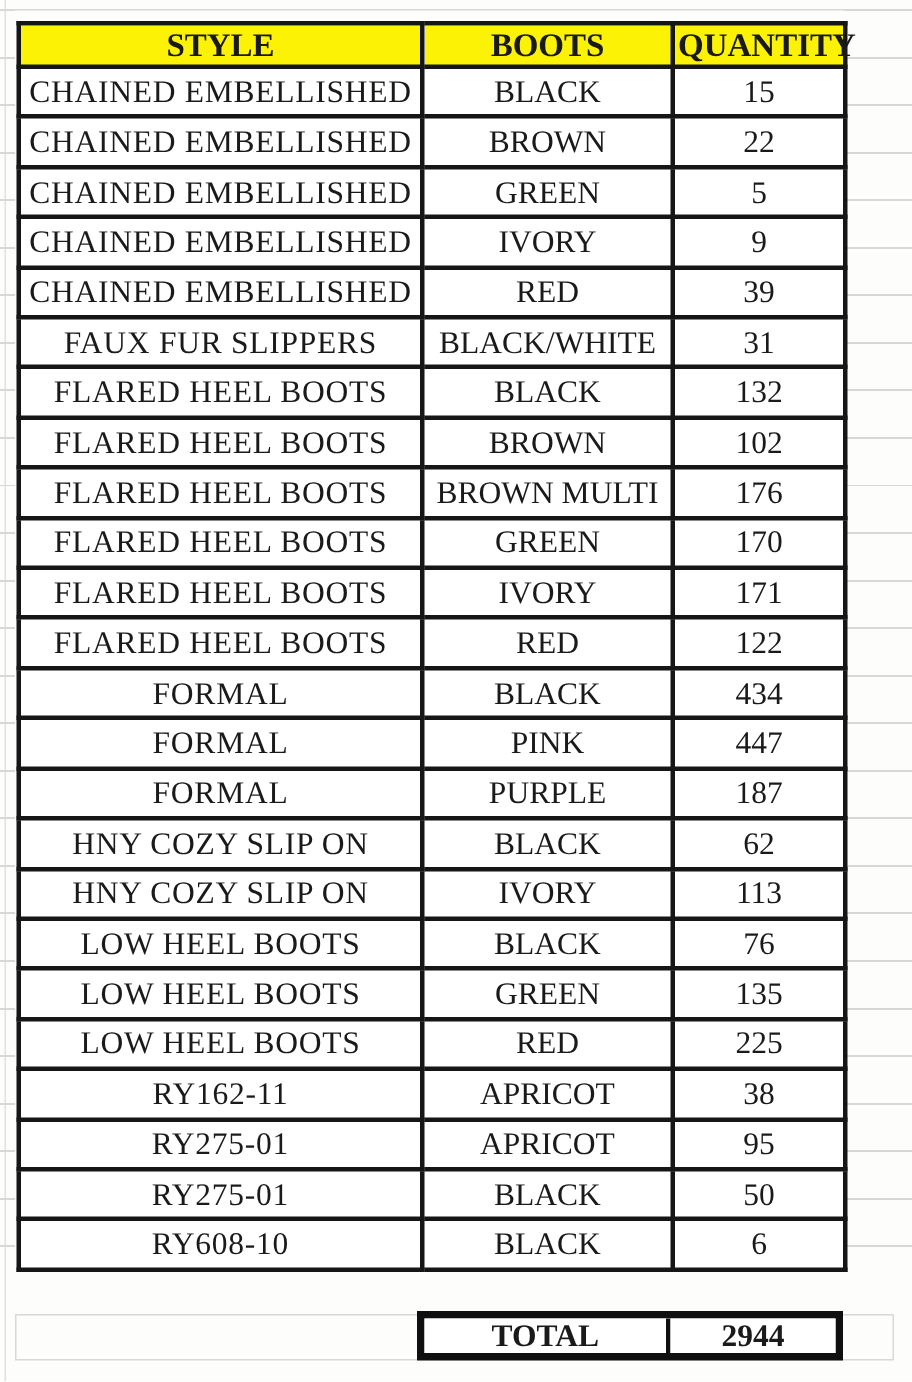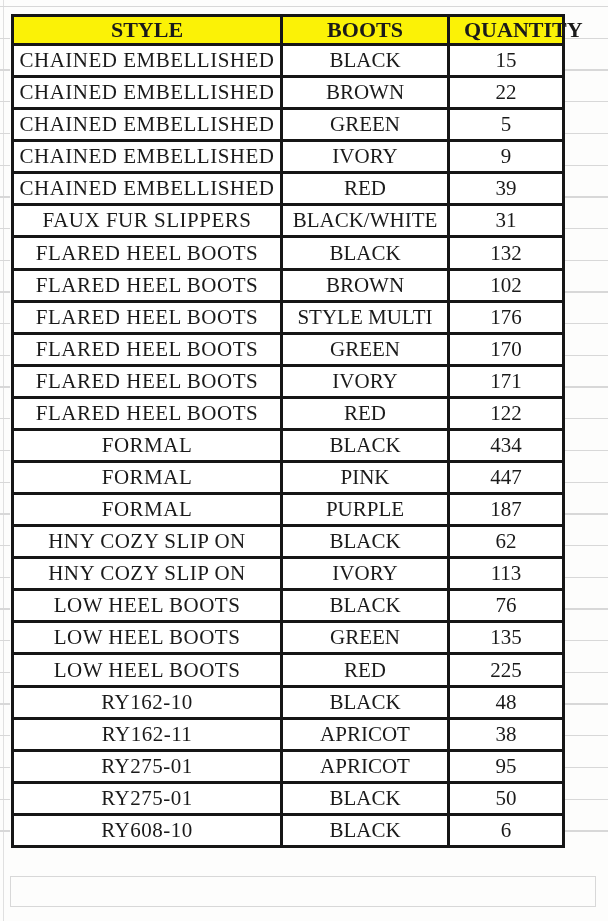--- a/index.html
+++ b/index.html
@@ -52,21 +52,21 @@
     font-size:21px; padding:0;
   }
   .inv th {
     background:var(--header-bg,#fbf206);
     font-weight:bold; font-size:22px;
   }
   .inv th:nth-child(1), .inv td:nth-child(1) { width:269px;margin-top:32px; }
   .inv th:nth-child(2), .inv td:nth-child(2) { width:167px; }
   .inv th:nth-child(3), .inv td:nth-child(3) { width:115px; }
   .inv th:nth-child(3) {
-    text-align:left; padding-left:14px; overflow:visible;
+    text-align:left; padding-left:2px; overflow:visible;
   }
   .inv td:nth-child(1) { letter-spacing:0.5px; }
 
   
   .total-box {
     position:absolute; left:278px; top:874px;
     width:284px; height:33px;
     border:5px solid #101010;
     background:#ffffff;
     display:flex; align-items:stretch;
@@ -134,21 +134,21 @@
           <td>BLACK</td>
           <td>132</td>
         </tr>
         <tr>
           <td>FLARED HEEL BOOTS</td>
           <td>BROWN</td>
           <td>102</td>
         </tr>
         <tr>
           <td>FLARED HEEL BOOTS</td>
-          <td>STYLE MULTI</td>
+          <td>BROWN MULTI</td>
           <td>176</td>
         </tr>
         <tr>
           <td>FLARED HEEL BOOTS</td>
           <td>GREEN</td>
           <td>170</td>
         </tr>
         <tr>
           <td>FLARED HEEL BOOTS</td>
           <td>IVORY</td>
@@ -193,25 +193,20 @@
           <td>LOW HEEL BOOTS</td>
           <td>GREEN</td>
           <td>135</td>
         </tr>
         <tr>
           <td>LOW HEEL BOOTS</td>
           <td>RED</td>
           <td>225</td>
         </tr>
         <tr>
-          <td>RY162-10</td>
-          <td>BLACK</td>
-          <td>48</td>
-        </tr>
-        <tr>
           <td>RY162-11</td>
           <td>APRICOT</td>
           <td>38</td>
         </tr>
         <tr>
           <td>RY275-01</td>
           <td>APRICOT</td>
           <td>95</td>
         </tr>
         <tr>
@@ -220,14 +215,18 @@
           <td>50</td>
         </tr>
         <tr>
           <td>RY608-10</td>
           <td>BLACK</td>
           <td>6</td>
         </tr>
       </tbody>
   </table>
 
+  <div class="total-box">
+    <div class="cell label">TOTAL</div>
+    <div class="cell value">2944</div>
+  </div>
 
 </div>
 
 </body></html>

